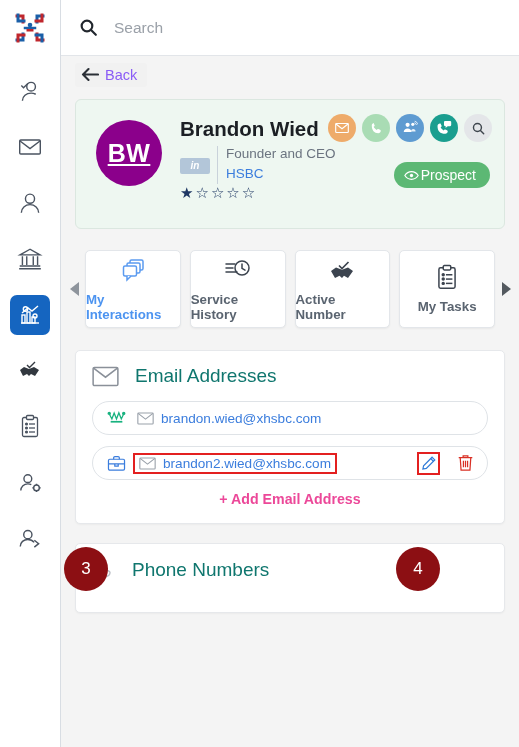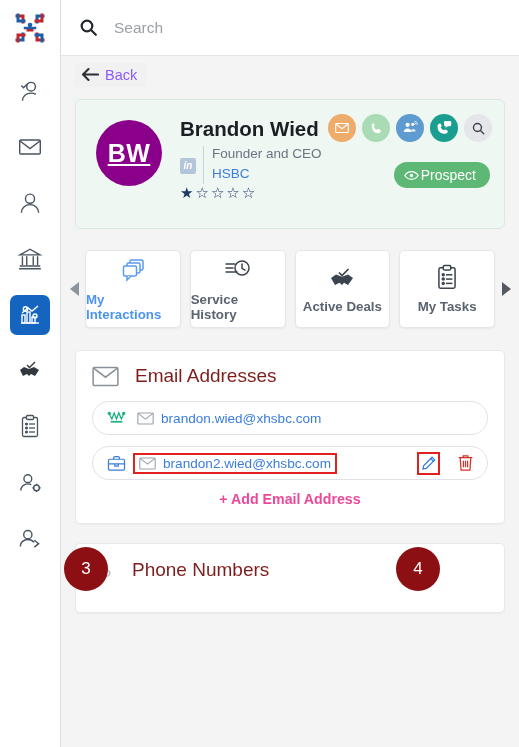--- a/index.html
+++ b/index.html
@@ -62,21 +62,21 @@
   #avatar {
     width: 66px; height: 66px; border-radius: 50%; background: #8b008b;
     color: #fff; font-size: 25px; font-weight: bold;
     display: flex; align-items: center; justify-content: center;
     margin: 8px 6px 0 8px; flex: 0 0 66px; letter-spacing: .5px; text-decoration: underline;
   }
   #contact-info { padding-left: 12px; padding-top: 4px; }
   #contact-name { font-size: 20.5px; font-weight: bold; color: #1b1f24; line-height: 1.25; }
   .sub-row { display: flex; align-items: flex-start; margin-top: 2px; }
   #li-badge {
-    width: 16px; height: 16px; background: #b3c6d9; border-radius: 2px;
+    width: 30px; height: 16px; background: #b3c6d9; border-radius: 2px;
     color: #fff; font-size: 10px; font-weight: bold; line-height: 16px;
     text-align: center; margin-top: 14px; font-style: italic;
   }
   .vsep { width: 1px; background: #c9d2da; margin: 2px 8px 0 7px; align-self: stretch; }
   .sub-texts { display: flex; flex-direction: column; }
   #contact-title { font-size: 13.5px; color: #6b7480; line-height: 1.5; }
   #contact-company { font-size: 13.5px; color: #3b7ddd; line-height: 1.5; cursor: pointer; }
   #stars { margin-top: 1px; font-size: 15px; color: #1f3864; letter-spacing: 2px; line-height: 1.1; }
 
   #card-actions { position: absolute; right: 12px; top: 14px; display: flex; gap: 6px; }
@@ -110,21 +110,21 @@
   .tab-label { font-size: 13.3px; font-weight: bold; color: #5a6470; }
   .tab.active .tab-label { color: #4d94f0; }
 
   
   .section {
     margin: 19px 14px 0 14px; background: #fff; border: 1px solid #e6e8eb;
     border-radius: 5px; padding: 14px 16px 16px 16px; position: relative;
     box-shadow: 0 1px 2px rgba(0,0,0,.04);
   }
   .section-head { display: flex; align-items: center; gap: 16px; margin-bottom: 14px; }
-  .section-title { font-size: 19px; color: #7f1d1d; }
+  .section-title { font-size: 19px; color: #0f766e; }
 
   .entry-row {
     height: 34px; border: 1px solid #dfe3e7; border-radius: 17px;
     display: flex; align-items: center; padding: 0 10px 0 14px;
     margin-bottom: 11px; background: #fff;
   }
   .entry-type-icon { flex: 0 0 26px; display: flex; align-items: center; }
   .entry-value-box { display: flex; align-items: center; gap: 7px; padding: 2px 4px; }
   .entry-value-box.highlight { border: 2.5px solid #e32020; padding: 1px 4px; }
   .entry-value { font-size: 13.6px; color: #3b7ddd; }
@@ -362,21 +362,21 @@
               <path d="M3 7h9M3 11h7M3 15h11" stroke-linecap="round"></path>
             </svg>
             <span class="tab-label">Service History</span>
           </div>
 
           <div class="tab">
             <svg width="32" height="28" viewBox="0 0 32 26">
               <path d="M5 13l5-3.5 6 2.2 6-2.2 5 3.5-5 7-4-2.2-2 2.2-2.5-2.2-4.5 2.2z" fill="#3c444f"></path>
               <path d="M13 7.5l3 3 6.5-6.5" fill="none" stroke="#3c444f" stroke-width="1.7"></path>
             </svg>
-            <span class="tab-label">Active Deals</span>
+            <span class="tab-label">Active Number</span>
           </div>
 
           <div class="tab">
             <svg width="26" height="28" viewBox="0 0 24 26" fill="none" stroke="#3c444f" stroke-width="1.4">
               <rect x="4.5" y="3.5" width="15" height="19" rx="1.5"></rect>
                 <rect x="8.5" y="1.5" width="7" height="4" rx="1" fill="#fff"></rect>
               <circle cx="8.5" cy="10" r=".9" fill="#3c444f"></circle>
                 <path d="M11 10h6"></path>
               <circle cx="8.5" cy="14" r=".9" fill="#3c444f"></circle>
                 <path d="M11 14h6"></path>

